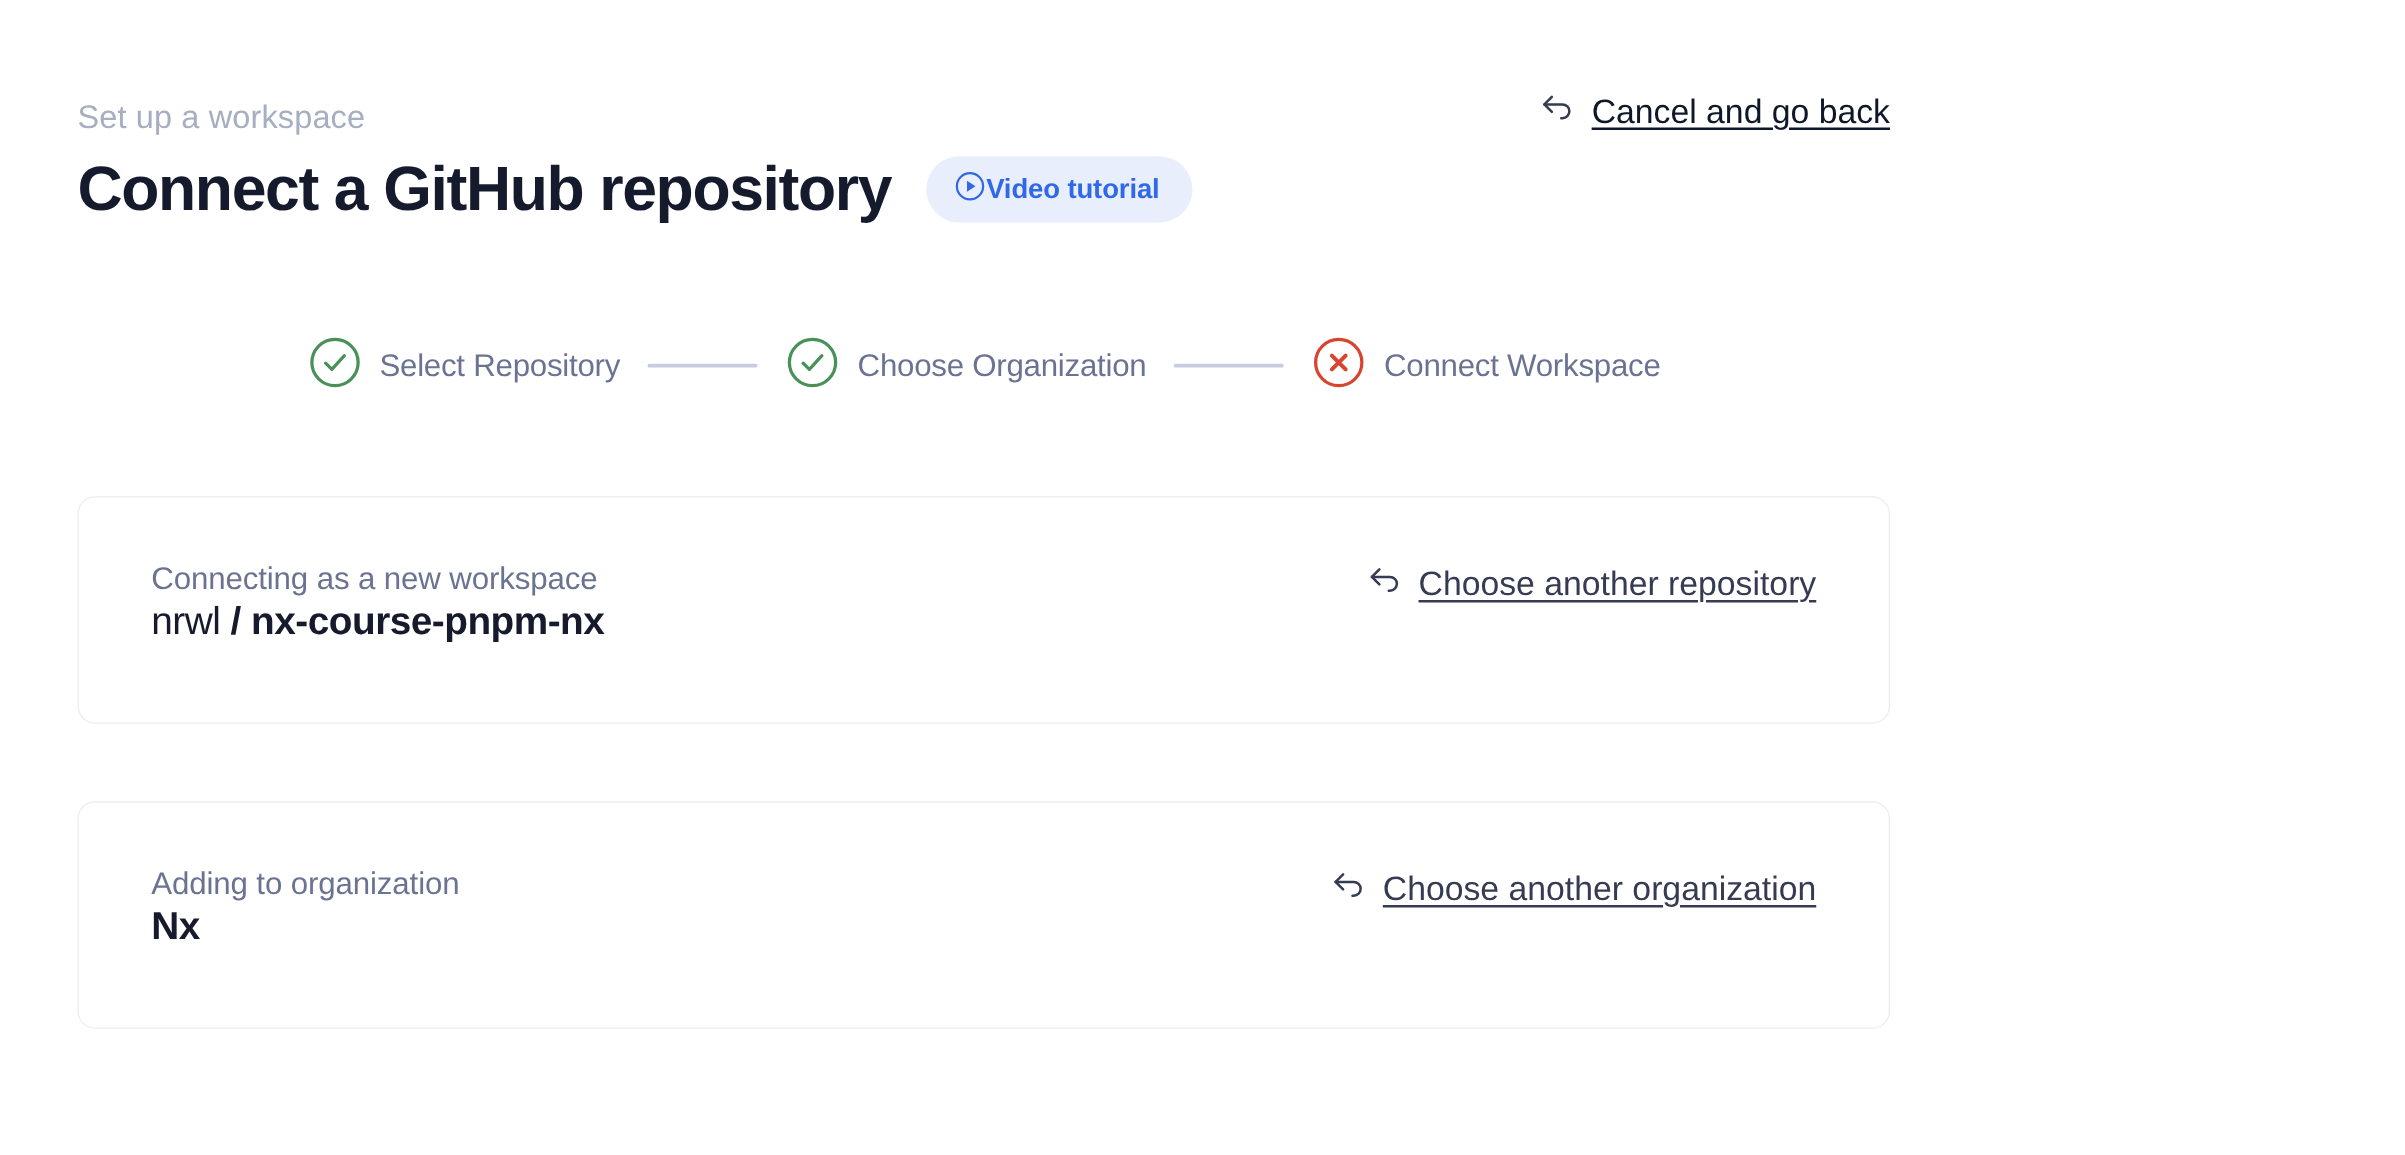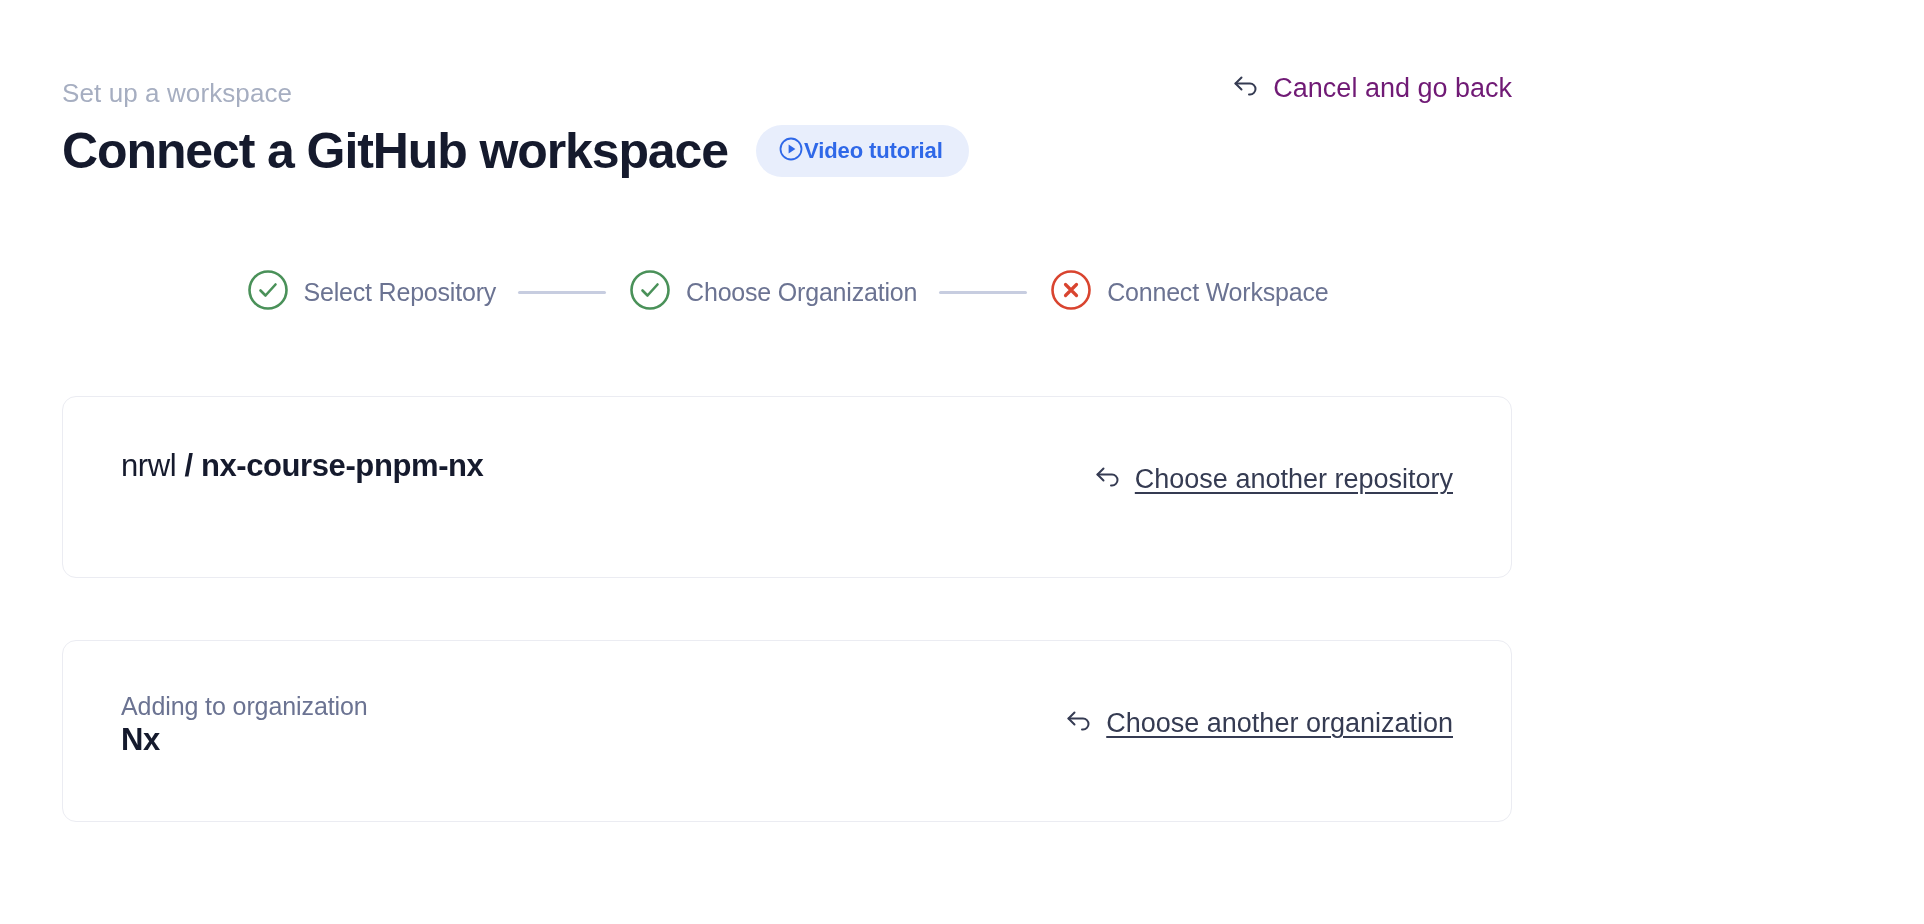--- a/index.html
+++ b/index.html
@@ -79,21 +79,22 @@
     right: 0;
     display: inline-flex;
     align-items: center;
     gap: 12px;
     text-decoration: none;
     cursor: pointer;
   }
   .cancel-link .link-text {
     font-size: 27px;
     line-height: 32px;
-    color: #701a75;
+    color: #0f172a;
+    text-decoration: underline;
     text-underline-offset: 4px;
     text-decoration-thickness: 1.5px;
     white-space: nowrap;
   }
   .back-arrow { display: block; flex: 0 0 auto; }
 
   
   .stepper {
     display: flex;
     align-items: center;
@@ -157,21 +158,21 @@
   .card-value .value-owner { font-weight: 400; }
   .card-value .value-sep { font-weight: 700; }
   .card-value .value-name { font-weight: 700; }
 
   .card-action {
     display: inline-flex;
     align-items: center;
     gap: 12px;
     text-decoration: none;
     cursor: pointer;
-    margin-top: 16px;
+    margin-top: 2px;
     justify-content: flex-end;
   }
   .card-action .link-text {
     font-size: 27px;
     line-height: 32px;
     color: #353b52;
     text-decoration: underline;
     text-underline-offset: 4px;
     text-decoration-thickness: 1.5px;
     white-space: nowrap;
@@ -180,21 +181,21 @@
 </head>
 <body>
 
 <div class="page">
 
   <div class="header">
 
     <div class="breadcrumb">Set up a workspace</div>
 
     <div class="title-row">
-      <h1 class="page-title">Connect a GitHub workspace</h1>
+      <h1 class="page-title">Connect a GitHub repository</h1>
 
       <a class="video-badge">
         <span class="play-icon">
           <svg width="26" height="26" viewBox="0 0 26 26" fill="none" xmlns="http://www.w3.org/2000/svg">
             <circle cx="13" cy="13" r="10.5" stroke="#2f68e8" stroke-width="1.8"></circle>
             <path d="M10.6 8.6 L17.4 13 L10.6 17.4 Z" fill="#2f68e8"></path>
           </svg>
         </span>
         <span class="badge-label">Video tutorial</span>
       </a>
@@ -245,20 +246,21 @@
         </svg>
       </span>
       <span class="step-label">Connect Workspace</span>
     </div>
   </div>
 
   <div class="cards">
 
     <div class="card">
       <div class="card-body">
+        <div class="card-caption">Connecting as a new workspace</div>
         <div class="card-value">
           <span class="value-owner">nrwl</span><span class="value-sep"> / </span><span class="value-name">nx-course-pnpm-nx</span>
         </div>
       </div>
       <a class="card-action">
         <span class="back-arrow">
           <svg width="30" height="28" viewBox="0 0 30 28" fill="none" xmlns="http://www.w3.org/2000/svg">
             <path d="M10.5 5.5 L4.5 11.5 L10.5 17.5" stroke="#353b52" stroke-width="2" stroke-linecap="round" stroke-linejoin="round"></path>
             <path d="M4.5 11.5 H19 a5.5 5.5 0 0 1 5.5 5.5 v0 a5.5 5.5 0 0 1 -5.5 5.5 h-1" stroke="#353b52" stroke-width="2" stroke-linecap="round" stroke-linejoin="round"></path>
           </svg>

